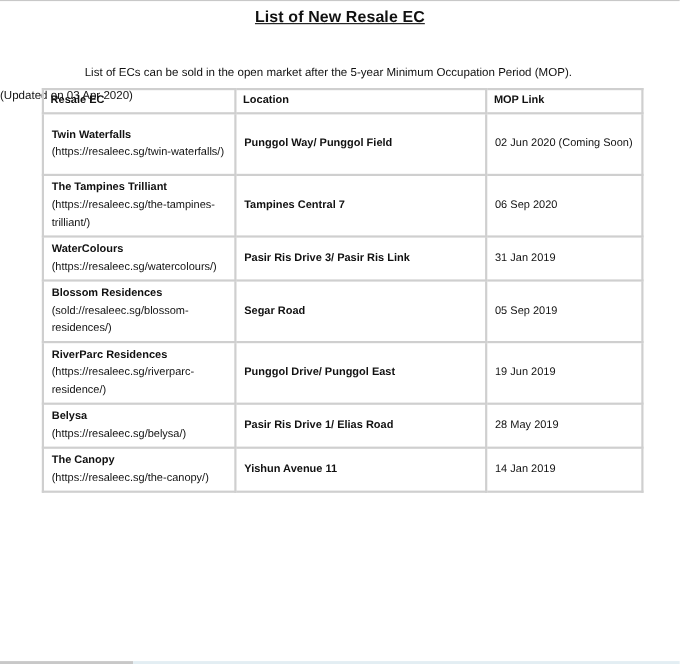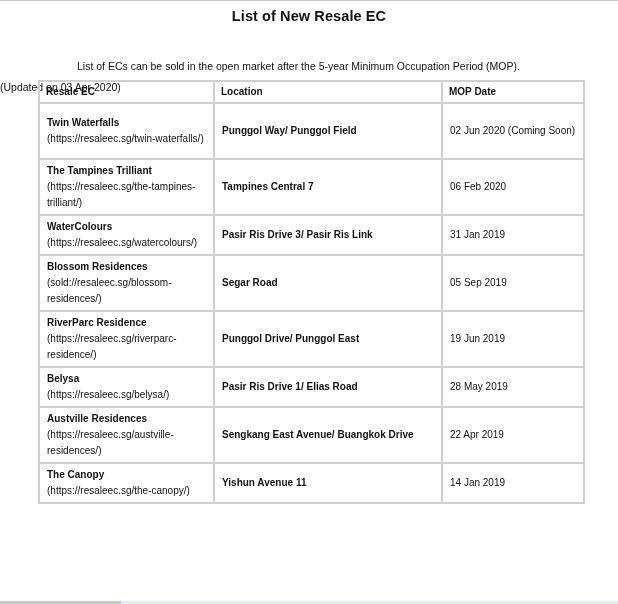--- a/index.html
+++ b/index.html
@@ -22,20 +22,21 @@
       background: #c8c8c8;
     }
     .title {
       position: absolute;
       top: 8px;
       left: 0;
       width: 618px;
       text-align: center;
       font-size: 14.5px;
       font-weight: bold;
+      text-decoration: underline;
       letter-spacing: 0.1px;
     }
     .updated {
       position: absolute;
       top: 37px;
       left: 0;
       width: 498px;
       text-align: left;
       font-size: 10.5px;
       margin-top: 44px;
@@ -117,79 +118,71 @@
 <table class="ec-table">
   <colgroup>
     <col class="col-ec">
     <col class="col-loc">
     <col class="col-mop">
   </colgroup>
   <thead>
     <tr>
       <th>Resale EC</th>
       <th>Location</th>
-      <th>MOP Date</th>
+      <th>MOP Link</th>
     </tr>
   </thead>
   <tbody>
     <tr class="h54">
       <td>
         <span class="ec-name">Twin Waterfalls</span>
         <span class="ec-url">(https://resaleec.sg/twin-waterfalls/)</span>
       </td>
       <td class="loc">Punggol Way/ Punggol Field</td>
       <td>02 Jun 2020 (Coming Soon)</td>
     </tr>
     <tr class="h54">
       <td>
         <span class="ec-name">The Tampines Trilliant</span>
         <span class="ec-url">(https://resaleec.sg/the-tampines-trilliant/)</span>
       </td>
       <td class="loc">Tampines Central 7</td>
-      <td>06 Feb 2020</td>
+      <td>06 Sep 2020</td>
     </tr>
     <tr class="h38">
       <td>
         <span class="ec-name">WaterColours</span>
         <span class="ec-url">(https://resaleec.sg/watercolours/)</span>
       </td>
       <td class="loc">Pasir Ris Drive 3/ Pasir Ris Link</td>
       <td>31 Jan 2019</td>
     </tr>
     <tr class="h54">
       <td>
         <span class="ec-name">Blossom Residences</span>
         <span class="ec-url">(sold://resaleec.sg/blossom-residences/)</span>
       </td>
       <td class="loc">Segar Road</td>
       <td>05 Sep 2019</td>
     </tr>
     <tr class="h54">
       <td>
-        <span class="ec-name">RiverParc Residence</span>
+        <span class="ec-name">RiverParc Residences</span>
         <span class="ec-url">(https://resaleec.sg/riverparc-residence/)</span>
       </td>
       <td class="loc">Punggol Drive/ Punggol East</td>
       <td>19 Jun 2019</td>
     </tr>
     <tr class="h38">
       <td>
         <span class="ec-name">Belysa</span>
         <span class="ec-url">(https://resaleec.sg/belysa/)</span>
       </td>
       <td class="loc">Pasir Ris Drive 1/ Elias Road</td>
       <td>28 May 2019</td>
-    </tr>
-    <tr class="h54">
-      <td>
-        <span class="ec-name">Austville Residences</span>
-        <span class="ec-url">(https://resaleec.sg/austville-residences/)</span>
-      </td>
-      <td class="loc">Sengkang East Avenue/ Buangkok Drive</td>
-      <td>22 Apr 2019</td>
     </tr>
     <tr class="h38">
       <td>
         <span class="ec-name">The Canopy</span>
         <span class="ec-url">(https://resaleec.sg/the-canopy/)</span>
       </td>
       <td class="loc">Yishun Avenue 11</td>
       <td>14 Jan 2019</td>
     </tr>
   </tbody>

